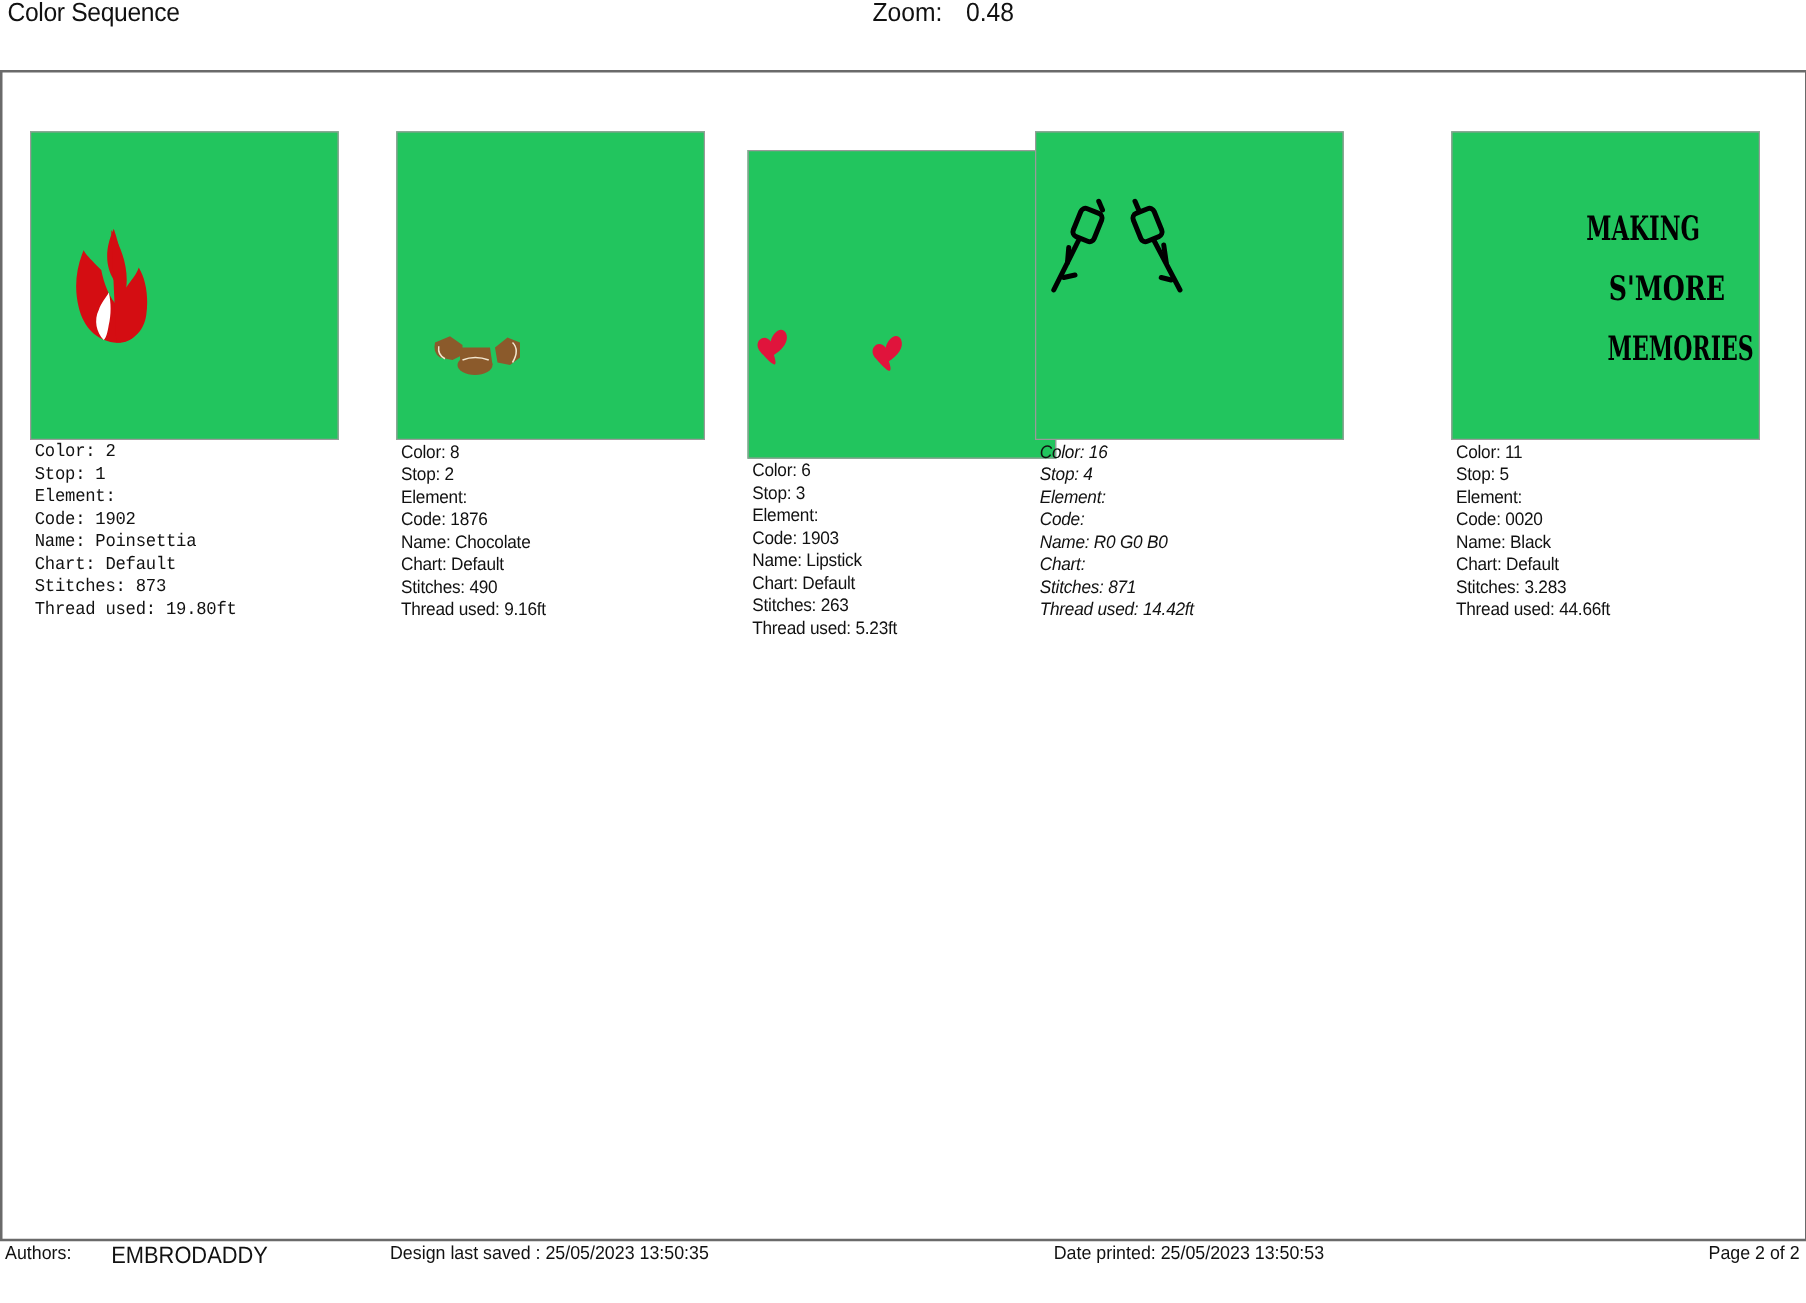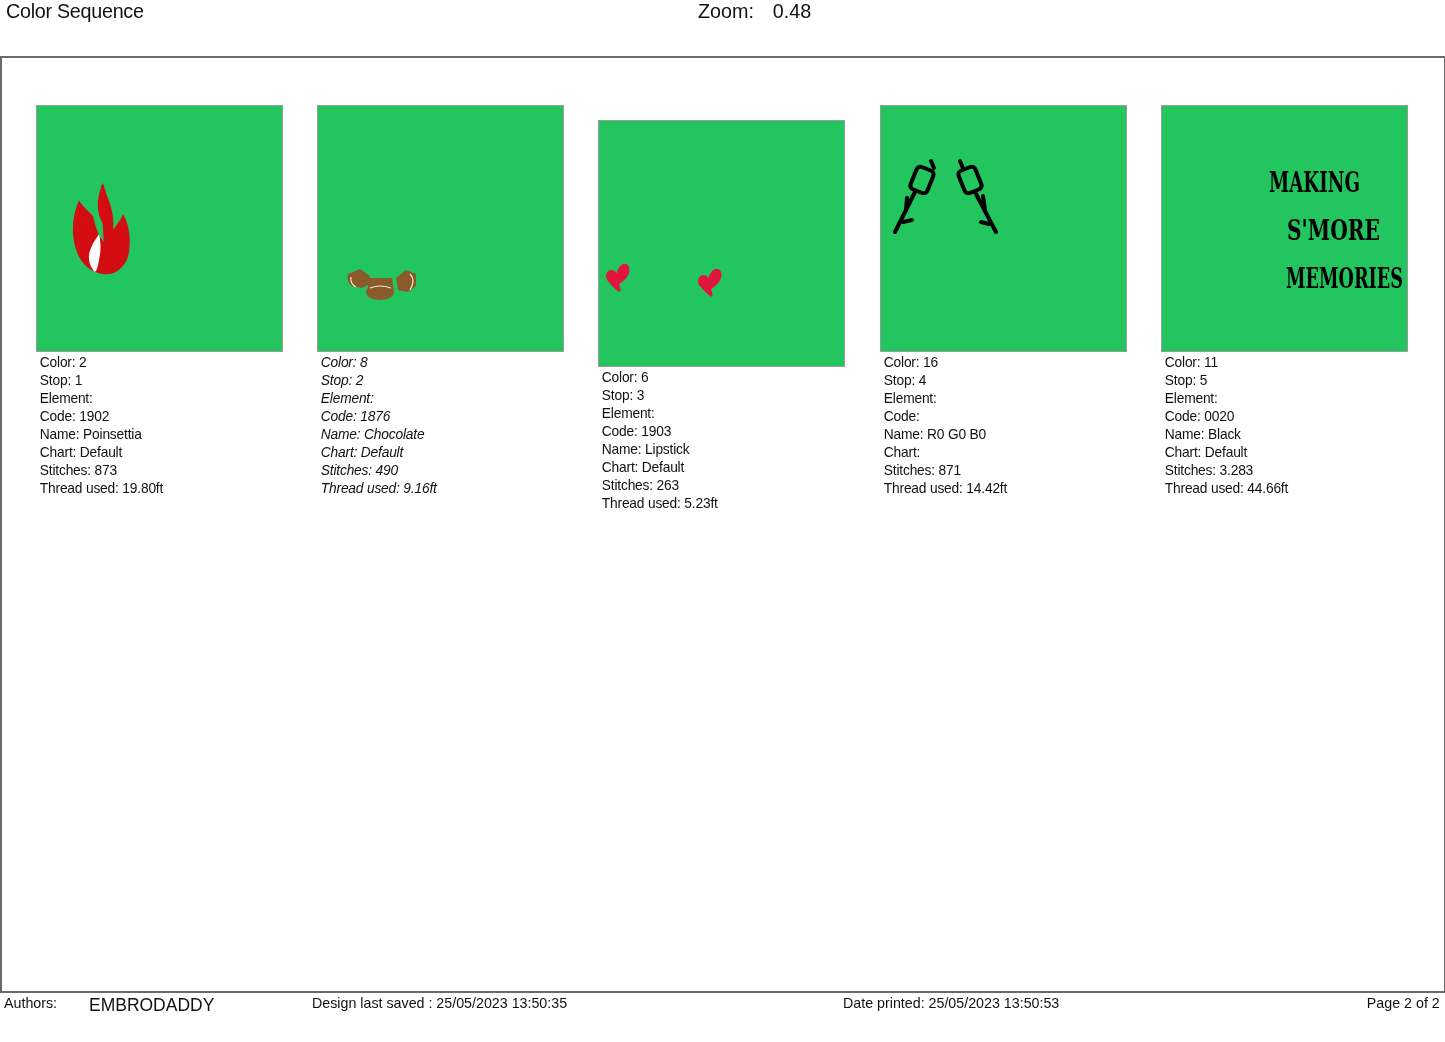--- a/index.html
+++ b/index.html
@@ -67,21 +67,21 @@
 <div>
   <div class="header-title">Color Sequence</div>
   <div class="header-zoom">
     <span>Zoom:</span>
     <span>0.48</span>
   </div>
 </div>
 
 <div class="page-frame"></div>
 
-<div class="card" style="left:36px;">
+<div class="card" style="left:24px;font-family:Liberation Mono, monospace;">
   <div class="thumb">
     <svg width="247" height="247" viewBox="0 0 247 247">
       <path fill="#d40d12" d="M66 77 C 58 95, 60 108, 66 118 C 70 126, 71 134, 70 140 C 62 132, 58 120, 56 110 C 48 102, 42 96, 42 94
         C 36 108, 34 124, 38 140 C 42 156, 52 166, 66 168 C 80 170, 88 160, 90 148 C 92 136, 88 126, 86 116 C 82 124, 78 130, 74 128
         C 74 118, 74 100, 66 77 Z"></path>
       <path fill="#d40d12" d="M64 78 C 72 92, 78 108, 76 124 C 80 118, 84 114, 86 108 C 92 118, 94 132, 92 146 C 90 160, 80 168, 68 168 Z"></path>
       <path fill="#ffffff" d="M58 166 C 52 160, 50 150, 54 142 C 56 136, 60 132, 62 128 C 64 136, 64 146, 62 154 C 61 160, 60 164, 58 166 Z"></path>
     </svg>
   </div>
   <div class="info">
@@ -89,21 +89,21 @@
     <span class="row">Stop: 1</span>
     <span class="row">Element:</span>
     <span class="row">Code: 1902</span>
     <span class="row">Name: Poinsettia</span>
     <span class="row">Chart:  Default</span>
     <span class="row">Stitches: 873</span>
     <span class="row">Thread used: 19.80ft</span>
   </div>
 </div>
 
-<div class="card" style="left:317px;font-style:italic;">
+<div class="card" style="left:317px;">
   <div class="thumb">
     <svg width="247" height="247" viewBox="0 0 247 247">
       <g fill="#8b5a2b">
         <path d="M30 168 L 42 163 L 52 170 L 52 178 L 44 182 L 34 180 Q 28 176, 30 168 Z"></path>
         <ellipse cx="62" cy="186" rx="14" ry="8"></ellipse>
         <path d="M50 172 L 74 172 L 76 186 L 50 186 Z"></path>
         <path d="M78 172 L 88 164 L 98 168 L 98 180 L 90 186 L 80 184 Z"></path>
       </g>
       <g fill="none" stroke="#f3e6cf" stroke-width="1.2">
         <path d="M33 171 Q 32 178, 38 181"></path>
@@ -136,21 +136,21 @@
     <span class="row">Stop: 3</span>
     <span class="row">Element:</span>
     <span class="row">Code: 1903</span>
     <span class="row">Name: Lipstick</span>
     <span class="row">Chart:  Default</span>
     <span class="row">Stitches: 263</span>
     <span class="row">Thread used: 5.23ft</span>
   </div>
 </div>
 
-<div class="card" style="left:880px;">
+<div class="card" style="left:828px;font-style:italic;">
   <div class="thumb">
     <svg width="247" height="247" viewBox="0 0 247 247">
       <g fill="none" stroke="#000" stroke-width="4" stroke-linecap="round" stroke-linejoin="round">
 
         <line x1="50" y1="55" x2="53" y2="62"></line>
         <rect x="32" y="62" width="18" height="24" rx="4" transform="rotate(22 41 74)"></rect>
         <line x1="34" y1="86" x2="14" y2="126"></line>
         <line x1="26" y1="92" x2="25" y2="104"></line>
         <line x1="22" y1="116" x2="31" y2="114"></line>
 

